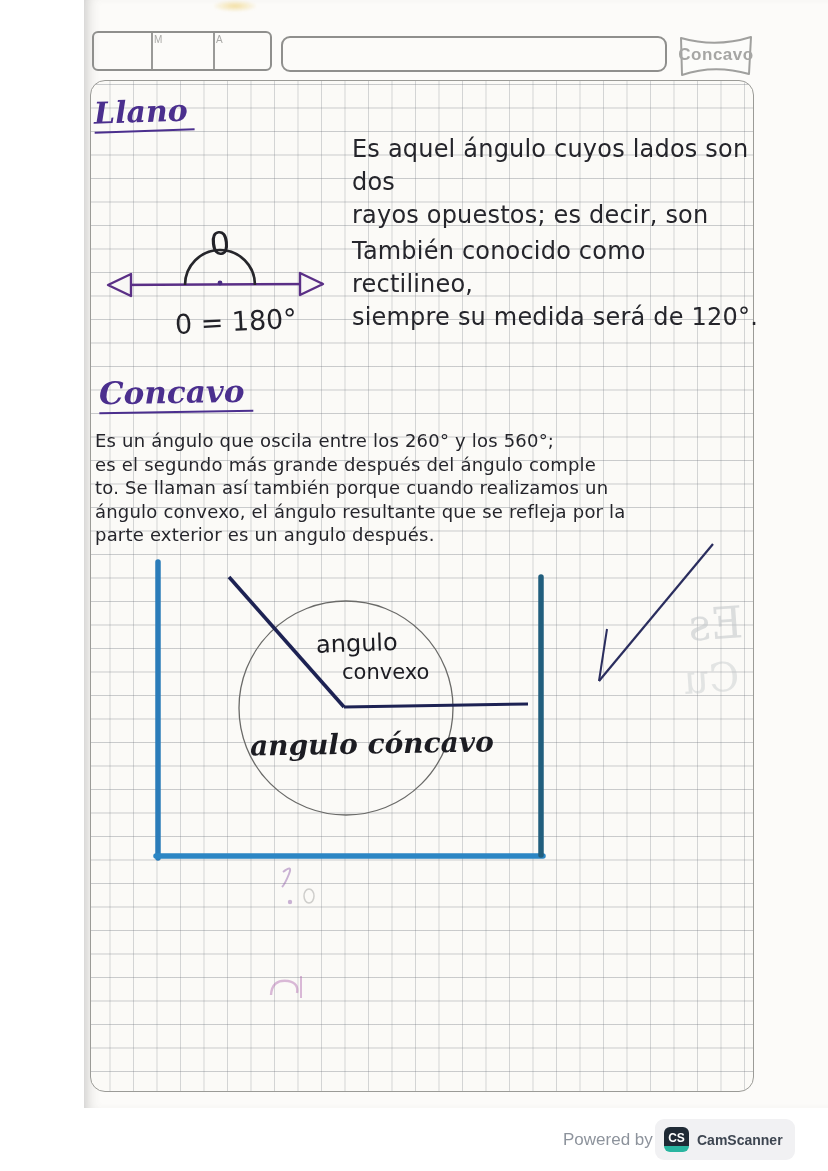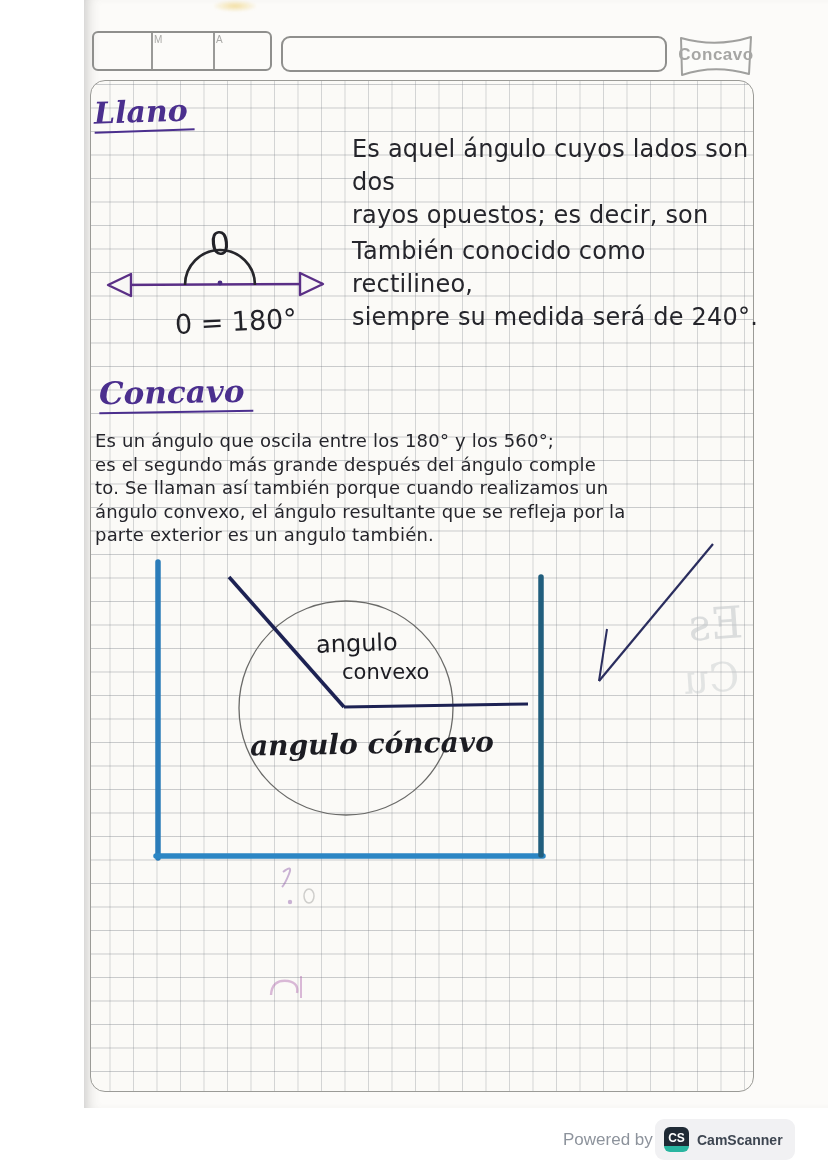--- a/index.html
+++ b/index.html
@@ -113,41 +113,41 @@
   <div class="grid-page"></div>
 
   <div class="cursive title-llano">Llano</div>
 
   <div class="hw para para1">
     <div>Es aquel ángulo cuyos lados son dos</div>
     <div>rayos opuestos; es decir, son</div>
   </div>
   <div class="hw para para2">
     <div>También conocido como rectilineo,</div>
-    <div>siempre su medida será de 240°.</div>
+    <div>siempre su medida será de 120°.</div>
   </div>
 
   <svg class="diagram" style="left:95px; top:215px;" width="245" height="128" viewBox="0 0 245 128">
     <line x1="14" y1="70" x2="228" y2="69" stroke="#5a2f86" stroke-width="2.6"></line>
     <path d="M36,59 L13,70 L36,81 Z" fill="#f8f7f5" stroke="#5a2f86" stroke-width="2.4" stroke-linejoin="round"></path>
     <path d="M205,58 L228,69 L205,80 Z" fill="#f8f7f5" stroke="#5a2f86" stroke-width="2.4" stroke-linejoin="round"></path>
     <path d="M90,70 A 35,35 0 0 1 160,70" fill="none" stroke="#26262b" stroke-width="2.6"></path>
     <circle cx="125" cy="68" r="2.4" fill="#4a2c82"></circle>
     <text x="115" y="40" font-family="DejaVu Sans" font-size="32" fill="#222228" transform="rotate(-7 122 30)">0</text>
     <text x="80" y="117" font-family="DejaVu Sans" font-size="27" fill="#222228" transform="rotate(-3 120 110)">0 = 180°</text>
   </svg>
 
   <div class="cursive title-concavo">Concavo</div>
 
   <div class="hw para para3">
-    <div>Es un ángulo que oscila entre los 180° y los 560°;</div>
+    <div>Es un ángulo que oscila entre los 260° y los 560°;</div>
     <div>es el segundo más grande después del ángulo comple</div>
     <div>to. Se llaman así también porque cuando realizamos un</div>
     <div>ángulo convexo, el ángulo resultante que se refleja por la</div>
-    <div>parte exterior es un angulo también.</div>
+    <div>parte exterior es un angulo después.</div>
   </div>
 
   <svg class="diagram" style="left:140px; top:540px;" width="640" height="345" viewBox="0 0 640 345">
     <line x1="18" y1="22" x2="18" y2="318" stroke="#2b7cb9" stroke-width="5.5" stroke-linecap="round"></line>
     <line x1="16" y1="316" x2="403" y2="316" stroke="#2c86c4" stroke-width="5.5" stroke-linecap="round"></line>
     <line x1="401" y1="37" x2="401" y2="315" stroke="#215e7d" stroke-width="5.5" stroke-linecap="round"></line>
     <circle cx="206" cy="168" r="107" fill="none" stroke="#6a6a68" stroke-width="1.3"></circle>
     <line x1="89" y1="37" x2="204" y2="167" stroke="#1d2253" stroke-width="3.6"></line>
     <line x1="204" y1="167" x2="388" y2="164" stroke="#1d2253" stroke-width="3"></line>
     <path d="M573,4 L459,141" fill="none" stroke="#2a2d5e" stroke-width="2.2"></path>

